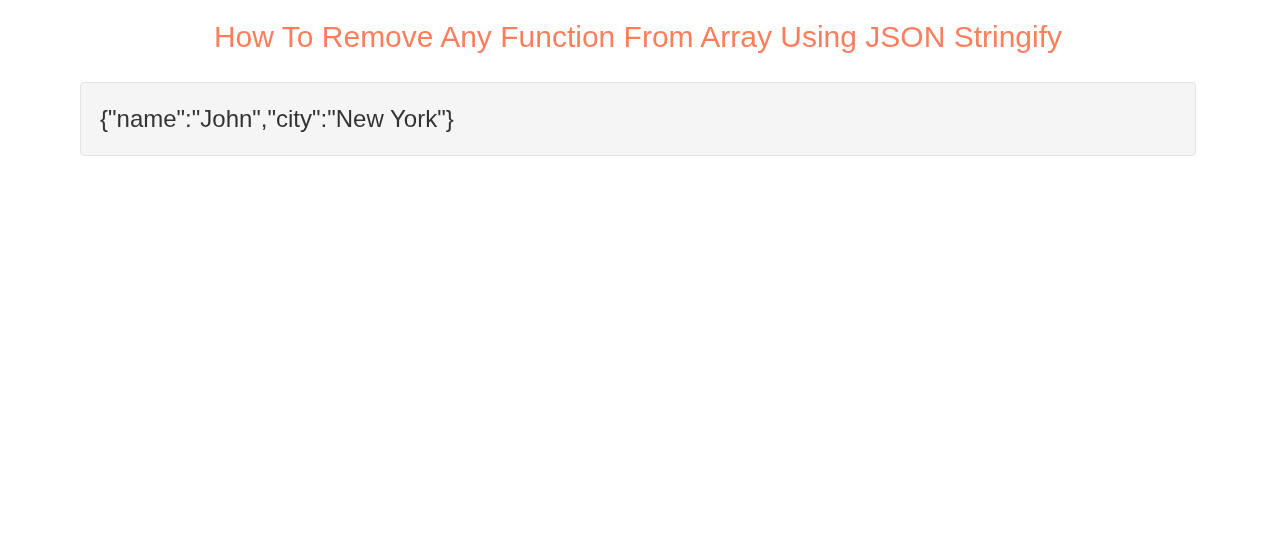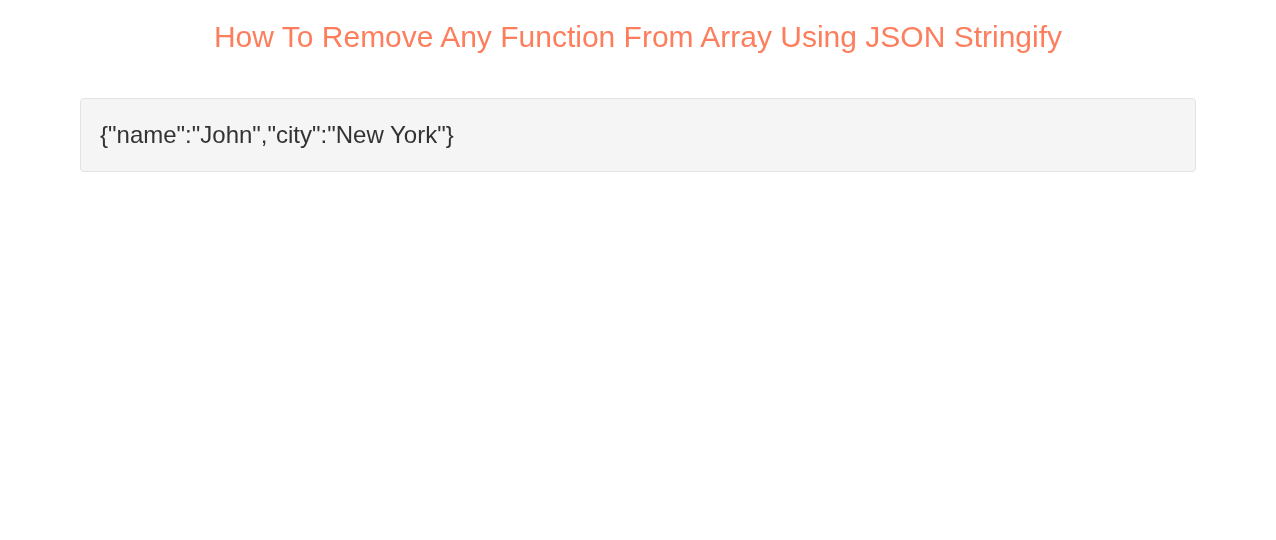--- a/index.html
+++ b/index.html
@@ -14,21 +14,21 @@
       height: 540px;
     }
     .container {
       padding: 15px 80px;
     }
     .page-title {
       color: #fd7e5c;
       font-size: 30px;
       font-weight: 500;
       text-align: center;
-      margin-bottom: 44px;
+      margin-bottom: 28px;
       padding-top: 5px;
     }
     .output-well {
       background-color: #f5f5f5;
       border: 1px solid #e3e3e3;
       border-radius: 4px;
       padding: 19px;
       margin: 0;
     }
     .output-text {

